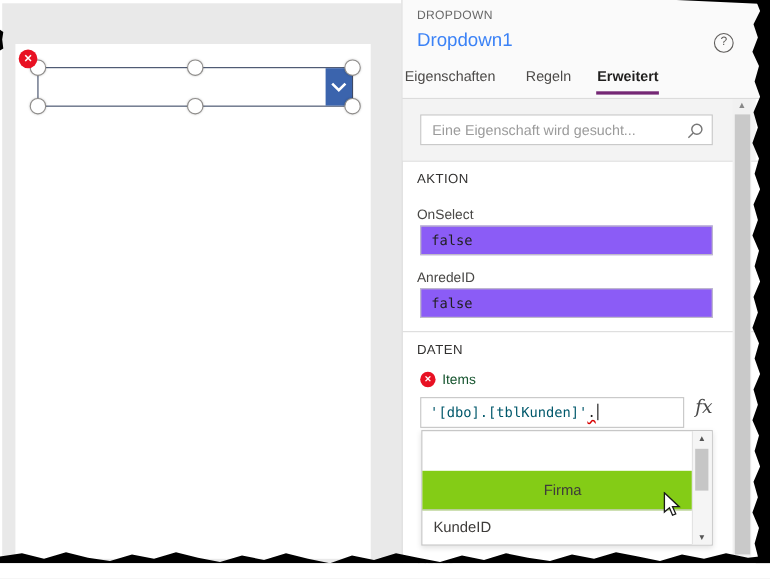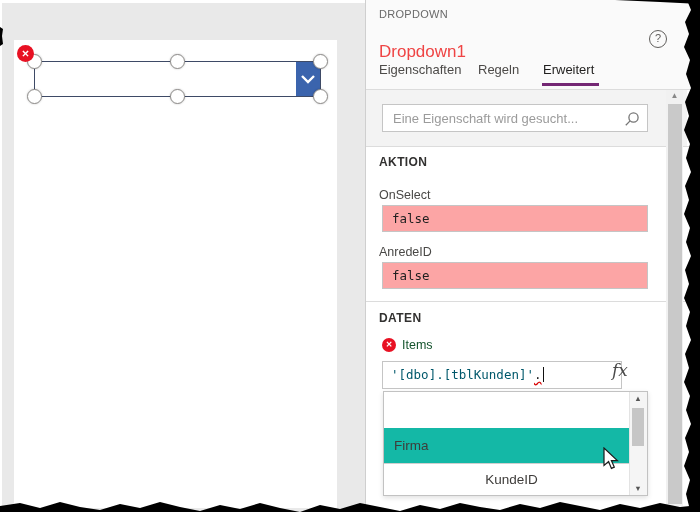--- a/index.html
+++ b/index.html
@@ -20,66 +20,66 @@
   .h-bl{left:26.5px;top:88.5px}.h-bm{left:169.5px;top:88.5px}.h-br{left:312.5px;top:88.5px}
   .badge{left:17px;top:45px;width:17px;height:17px;border-radius:50%;background:#e81123;z-index:5;}
   .badge::before{content:"✕";color:#fff;font-size:9.5px;font-weight:bold;display:block;
                  text-align:center;line-height:17px;}
 
   
   .panel{left:365px;top:0;width:335px;height:526px;background:#fff;
          border-left:1px solid #cfcfcf;box-sizing:border-box;}
   .p-header{left:0;top:0;width:335px;height:89px;background:#fafafa;}
   .type-label{left:13px;top:8px;font-size:11px;color:#696969;letter-spacing:.3px;}
-  .title{left:13px;top:42px;font-size:17px;color:#ef4444;}
+  .title{left:13px;top:27px;font-size:17px;color:#3b82f6;}
   .help{left:283px;top:30px;width:18px;height:18px;border:1.4px solid #605e5c;border-radius:50%;
         color:#605e5c;font-size:11px;text-align:center;line-height:15px;box-sizing:border-box;}
   .tab{top:62px;font-size:13px;color:#4c4a48;cursor:default;}
-  .tab1{left:13px}.tab2{left:112px}.tab3{left:177px;font-weight:normal;color:#201f1e;}
+  .tab1{left:2px}.tab2{left:112px}.tab3{left:177px;font-weight:bold;color:#201f1e;}
   .underline{left:176px;top:83px;width:57px;height:3px;background:#742774;}
   .hr{left:0;width:335px;height:1px;background:#dcdcdc;}
   .hr1{top:89px}.hr2{top:146px}.hr3{top:301px}
   .search-strip{left:0;top:90px;width:321px;height:56px;background:#f3f3f3;}
   .search-box{left:16px;top:104px;width:266px;height:28px;background:#fff;
               border:1px solid #c5c5c5;box-sizing:border-box;}
   input.search{width:100%;height:100%;border:0;outline:0;background:transparent;
                padding:0 28px 0 10px;font-family:"Liberation Sans",sans-serif;font-size:13px;
                color:#333;box-sizing:border-box;}
   input.search::placeholder{color:#9b9b9b;}
   .search-ico{right:7px;top:6px;width:16px;height:16px;}
-  .sec-title{left:13px;font-size:12px;font-weight:bold;color:#323130;letter-spacing:.4px;}
+  .sec-title{left:13px;font-size:12px;font-weight:normal;color:#323130;letter-spacing:.4px;}
   .sec1{top:155px}.sec2{top:311px}
   .fld-label{left:13px;font-size:12.5px;color:#494846;text-align:center;}
   .lbl-onselect{top:188px}.lbl-onchange{top:245px}
-  .tbox{left:16px;width:266px;height:27px;background:#fca5a5;border:1px solid #c5c5c5;
+  .tbox{left:16px;width:266px;height:27px;background:#8b5cf6;border:1px solid #c5c5c5;
         box-sizing:border-box;font-family:"DejaVu Sans Mono","Liberation Mono",monospace;
         font-size:12.5px;color:#1f1f1f;line-height:25px;padding-left:9px;}
   .tb1{top:205px}.tb2{top:262px}
   .items-badge{left:16px;top:338px;width:14px;height:14px;border-radius:50%;background:#e81123;}
   .items-badge::before{content:"✕";color:#fff;font-size:8px;font-weight:bold;display:block;
                        text-align:center;line-height:14px;}
   .lbl-items{left:36px;top:338px;color:#14532d;}
   .items-box{left:16px;top:361px;width:240px;height:28px;background:#fff;border:1px solid #c5c5c5;
              box-sizing:border-box;font-family:"DejaVu Sans Mono","Liberation Mono",monospace;
              font-size:12.5px;line-height:26px;padding-left:8px;white-space:nowrap;overflow:hidden;}
   .frm{color:#00586b;}
   .dot{color:#1f1f1f;text-decoration-line:underline;text-decoration-style:wavy;
        text-decoration-color:#d80000;text-underline-offset:2px;}
   .caret{display:inline-block;width:1.5px;height:15px;background:#111;
          vertical-align:-3px;margin-left:1px;}
-  .fx{left:246px;top:360px;font-family:"DejaVu Serif",serif;font-style:italic;
+  .fx{left:266px;top:360px;font-family:"DejaVu Serif",serif;font-style:italic;
       font-size:17px;color:#4a4a4a;}
   .reset{left:13px;top:498px;font-size:12.5px;color:#4c4a48;z-index:1;margin-top:9px;}
   .list{left:17px;top:391px;width:265px;height:105px;background:#fff;border:1px solid #c2c2c2;
         box-sizing:border-box;box-shadow:0 2px 5px rgba(0,0,0,.12);z-index:10;}
   .row{left:0;right:18px;height:35px;font-size:13.5px;color:#3e3c3a;line-height:35px;
        padding-left:10px;}
   .row1{top:0;border-bottom:1px solid #e6e6e6;}
-  .row2{top:36px;background:#14b8a6;border-bottom:1px solid #cfcfcf;}
-  .row3{top:73px;height:29px;line-height:29px;text-align:center;}
+  .row2{top:36px;background:#84cc16;border-bottom:1px solid #cfcfcf;text-align:center;}
+  .row3{top:73px;height:29px;line-height:29px;}
   .lscroll{right:0;top:0;width:18px;height:103px;background:#f5f5f5;
            border-left:1px solid #e3e3e3;box-sizing:border-box;}
   .lup{top:2px;left:0;width:16px;text-align:center;font-size:7.5px;color:#555;}
   .ldown{bottom:2px;left:0;width:16px;text-align:center;font-size:7.5px;color:#555;}
   .lthumb{left:2px;top:16px;width:12px;height:38px;background:#c6c6c6;}
   .pscroll{left:300px;top:90px;width:17px;height:416px;background:#f1f1f1;}
   .pup{top:1px;left:0;width:17px;text-align:center;font-size:8px;color:#888;}
   .pthumb{left:1.5px;top:14px;width:14px;height:400px;background:#c9c9c9;}
 
   .cursor{left:600px;top:447px;z-index:40;}

